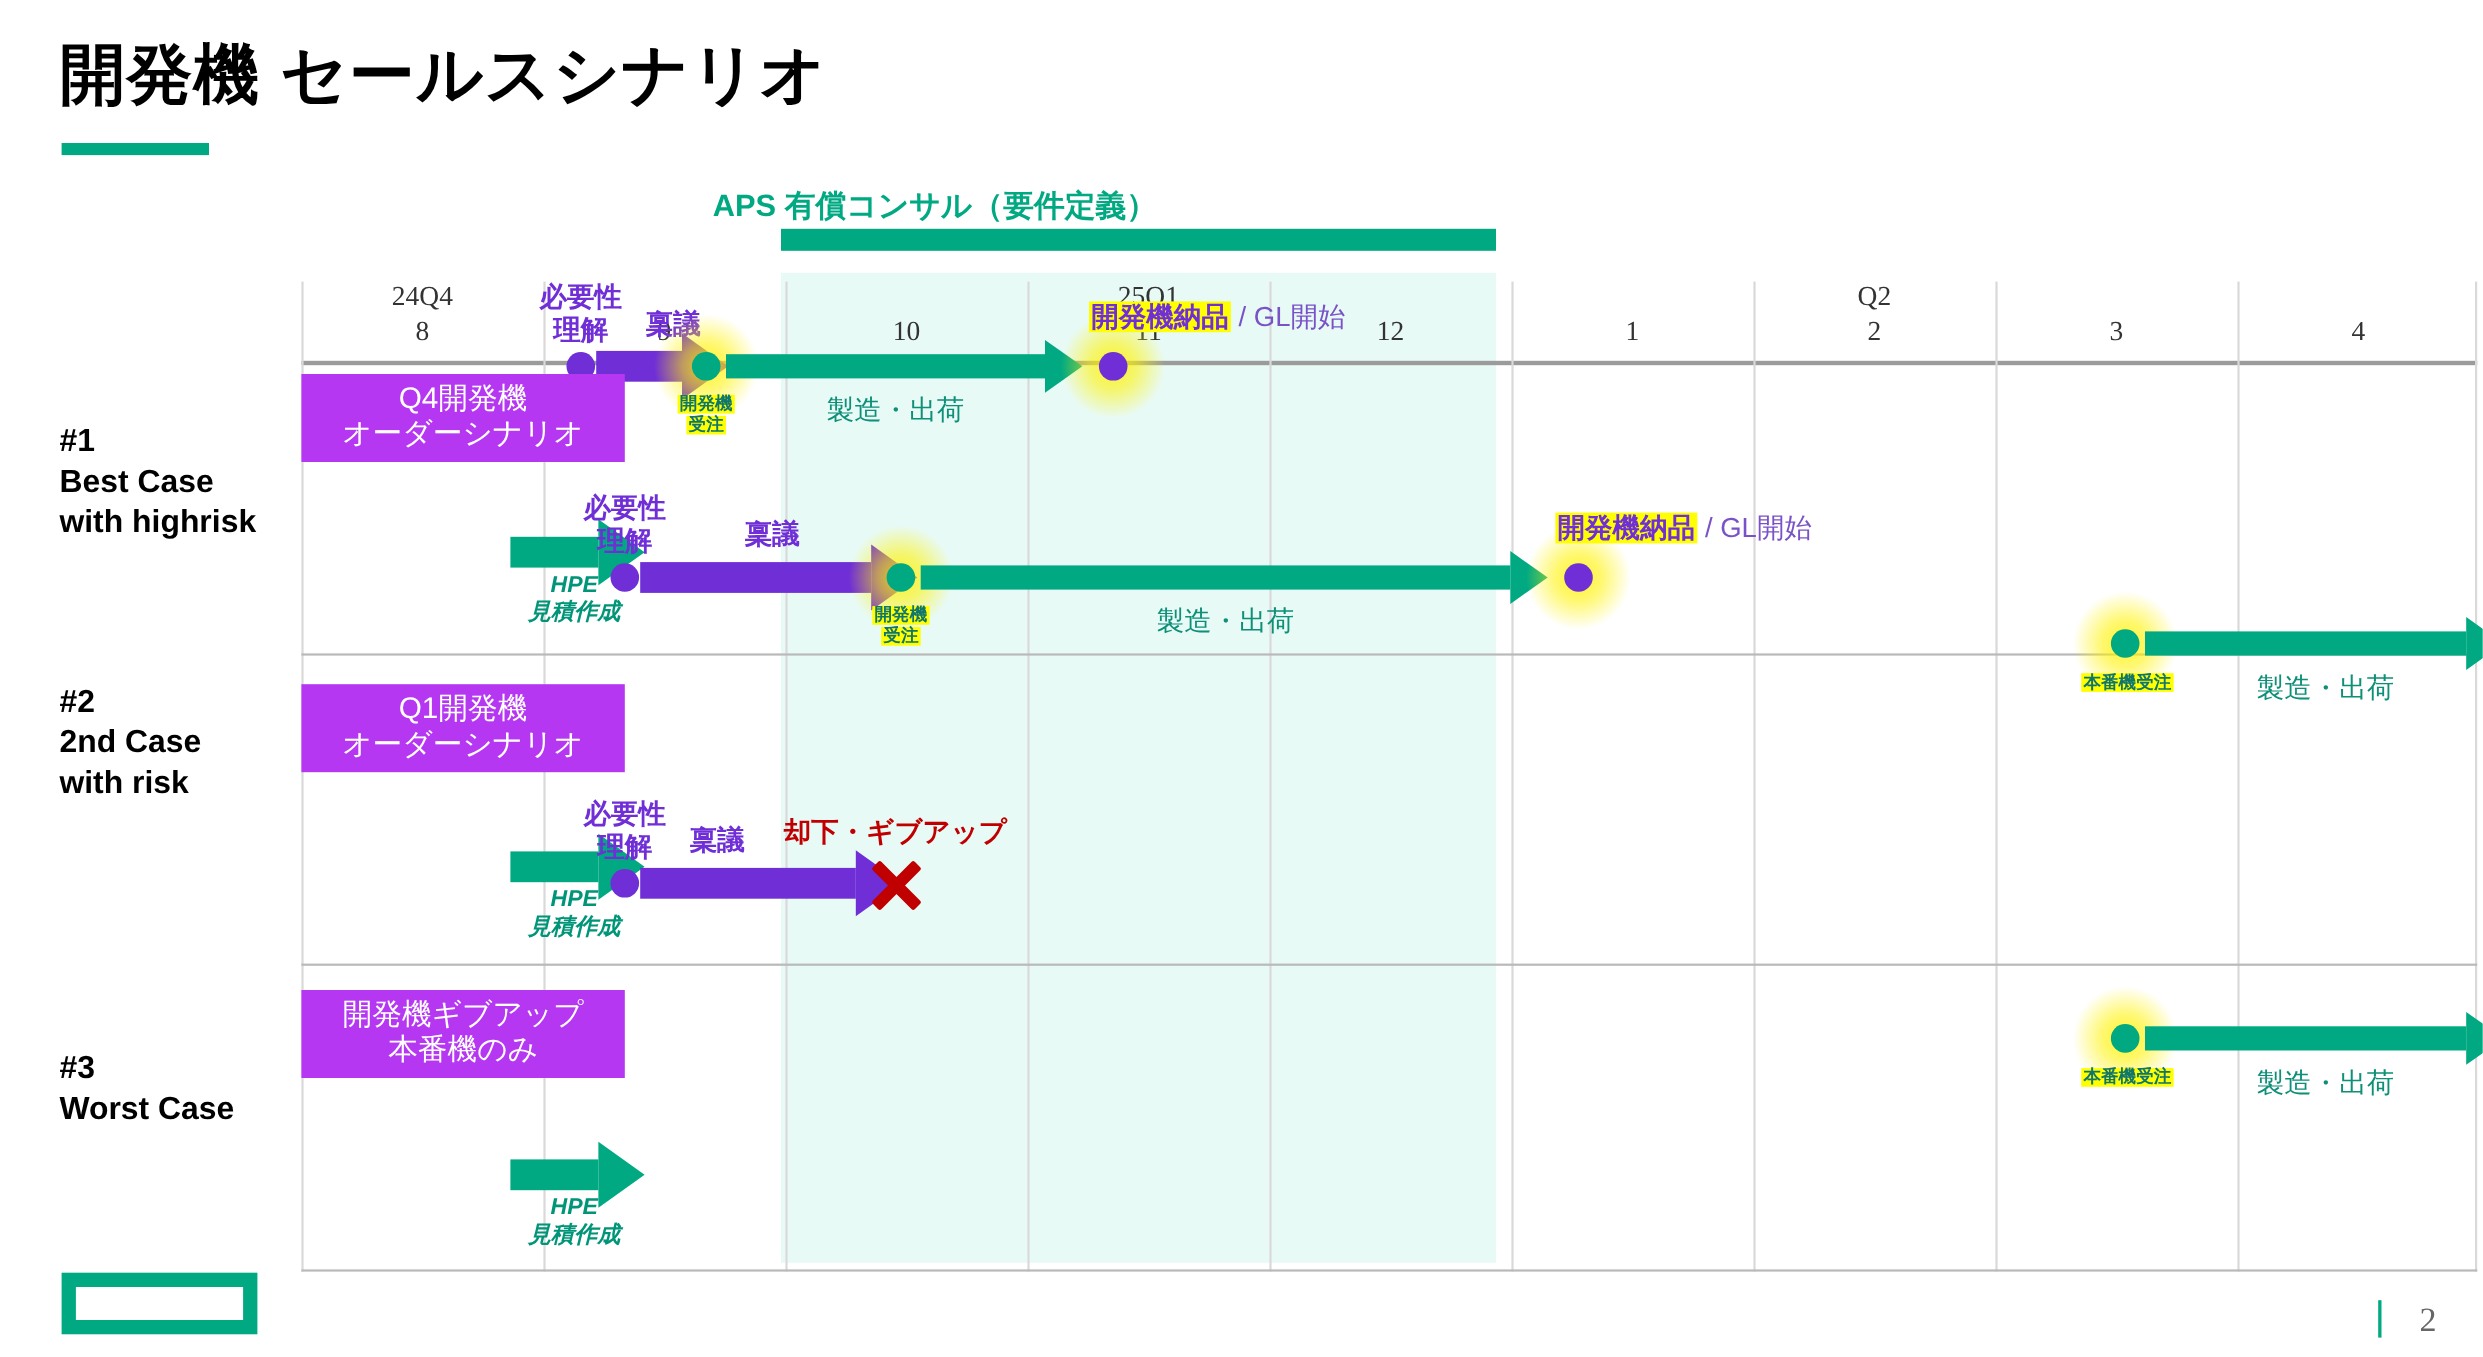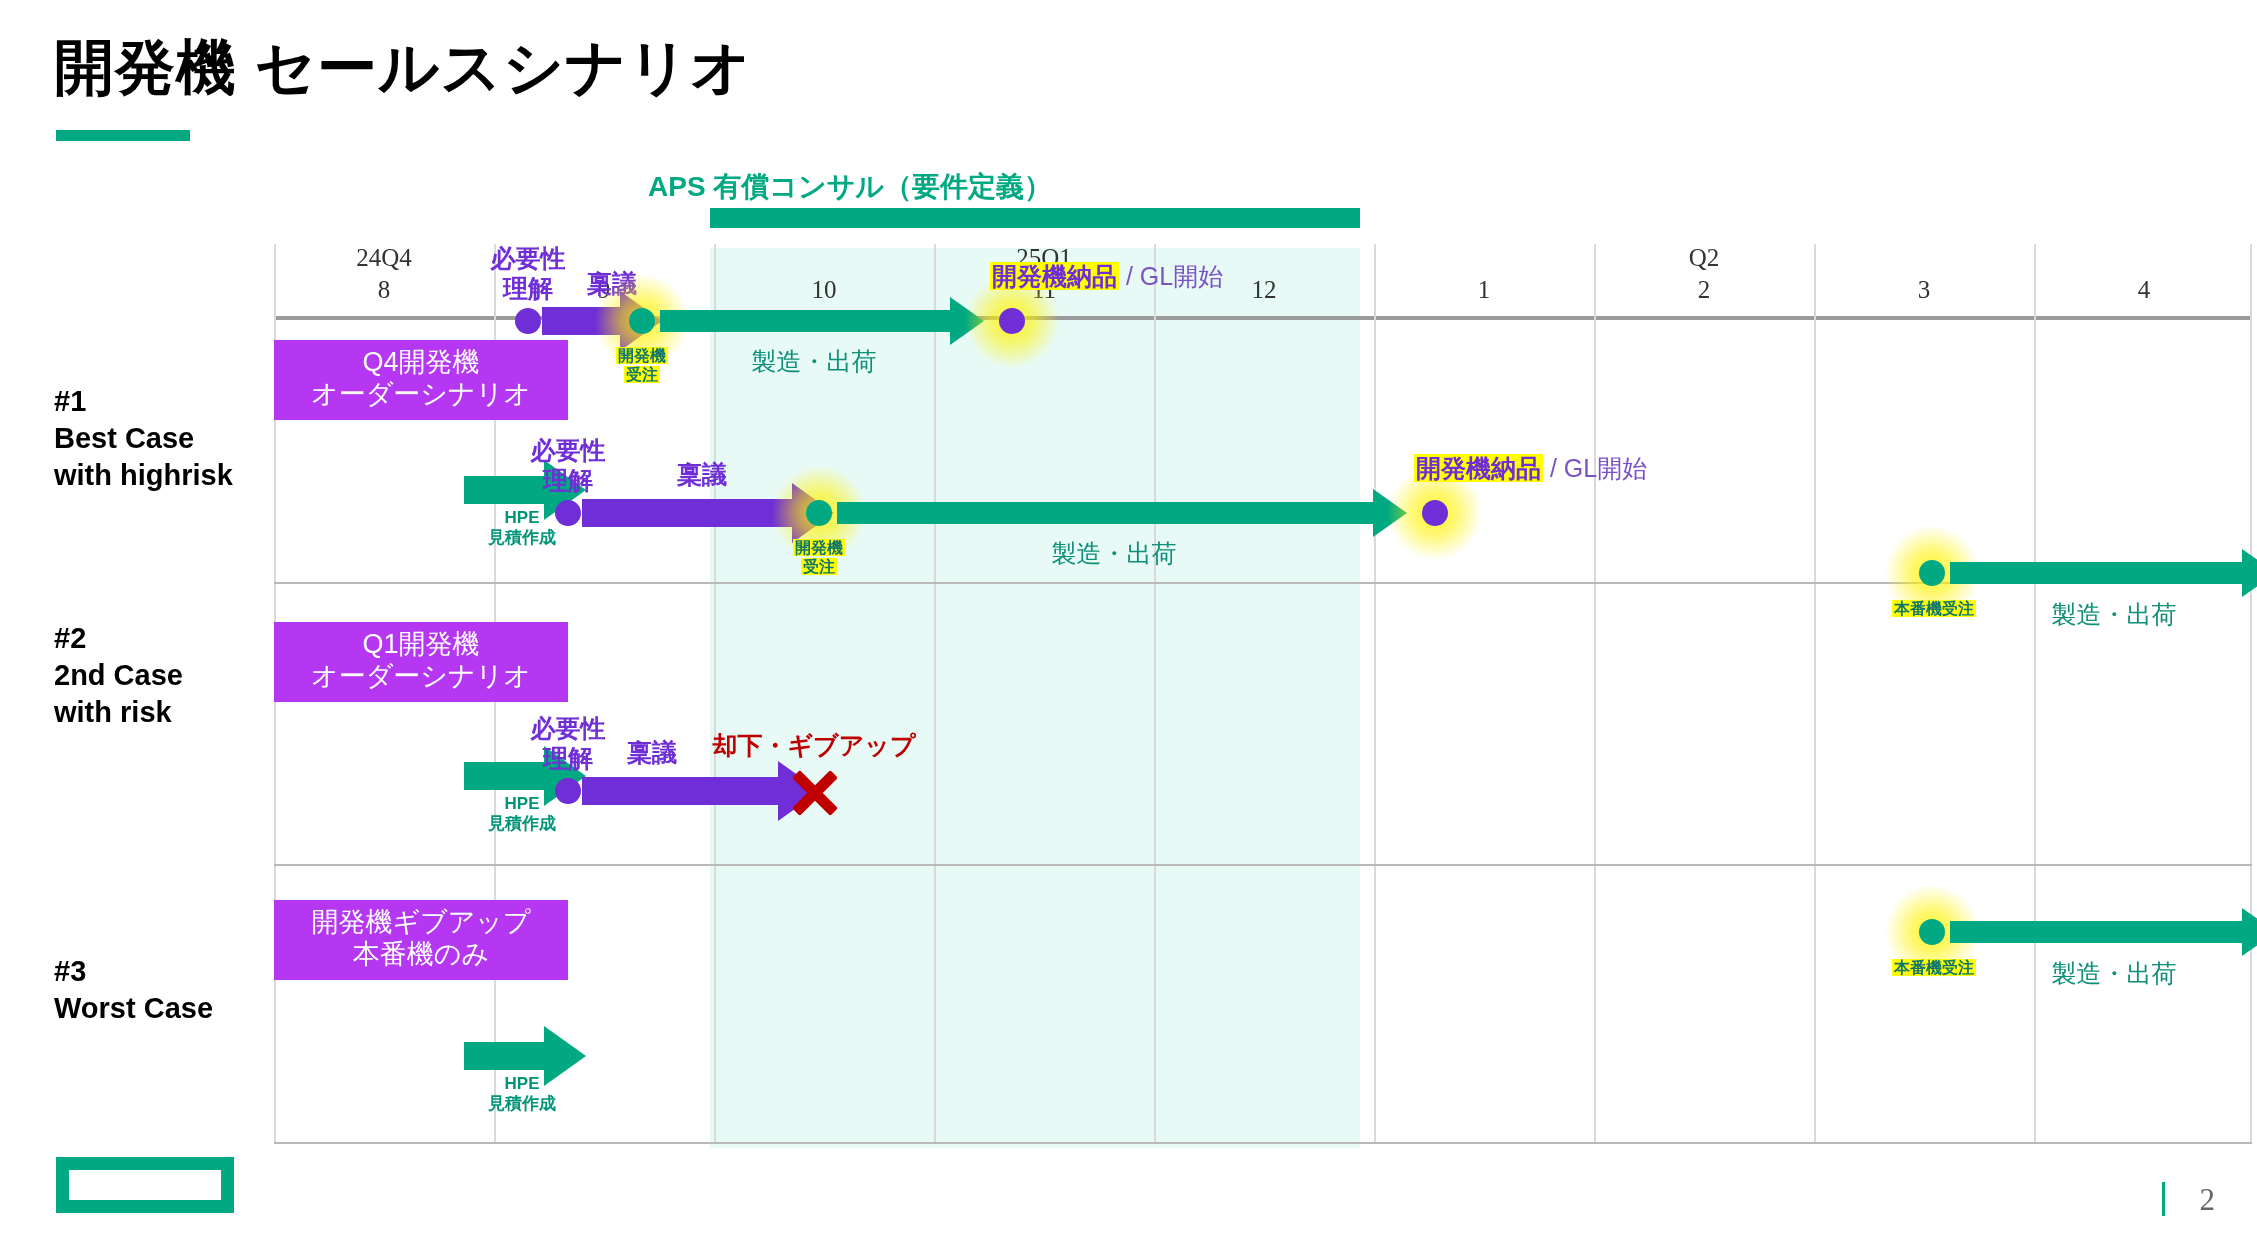--- a/index.html
+++ b/index.html
@@ -16,21 +16,21 @@
     position: absolute; left: 54px; top: 28px;
     font-size: 60px; font-weight: 700; color: #000;
     letter-spacing: 1px; white-space: nowrap;
   }
   #title-rule {
     position: absolute; left: 56px; top: 130px;
     width: 134px; height: 11px; background: #01a982;
   }
 
   
-  #chart { position: absolute; left: 274px; top: 244px; width: 1604px; height: 900px; }
+  #chart { position: absolute; left: 274px; top: 256px; width: 1604px; height: 900px; }
 
   
   #consult-label {
     position: absolute; left: 274px; top: 168px; width: 1978px;
     text-align: left; pointer-events: none;
   }
   #consult-label span {
     position: absolute; left: 374px; top: 0;
     font-size: 28px; font-weight: 700; color: #01a982; white-space: nowrap;
   }
@@ -102,21 +102,21 @@
 
   .arrow.thick { height: 28px; }
   .arrow.thick .shaft { height: 28px; }
   .arrow.thick .head { top: -16px; border-top: 30px solid transparent; border-bottom: 30px solid transparent; }
   .arrow.thick.teal .head { border-left: 42px solid #01a982; }
   .arrow.thick.purple .head { border-left: 42px solid #6f2ed6; }
 
   
   .ann { position: absolute; white-space: nowrap; line-height: 1.18; }
   .ann.purple   { color: #6f2ed6; font-weight: 700; font-size: 25px; }
-  .ann.teal     { color: #009578; font-weight: 700; font-size: 17px; }
+  .ann.teal     { color: #009578; font-weight: 700; font-size: 21px; font-style: italic; }
   .ann.teal-reg { color: #0e8f77; font-weight: 400; font-size: 25px; }
   .ann.red      { color: #c00000; font-weight: 700; font-size: 25px; }
   .ann.center   { text-align: center; transform: translateX(-50%); }
 
   .hl { background: #ffff00; padding: 0 2px; }
   .hl-green { background: #ffff00; color: #0f766e; font-weight: 700; padding: 0 2px; }
   .pp { color: #6f2ed6; font-weight: 700; }
   .pp-reg { color: #7a52c8; font-weight: 400; }
 
   

